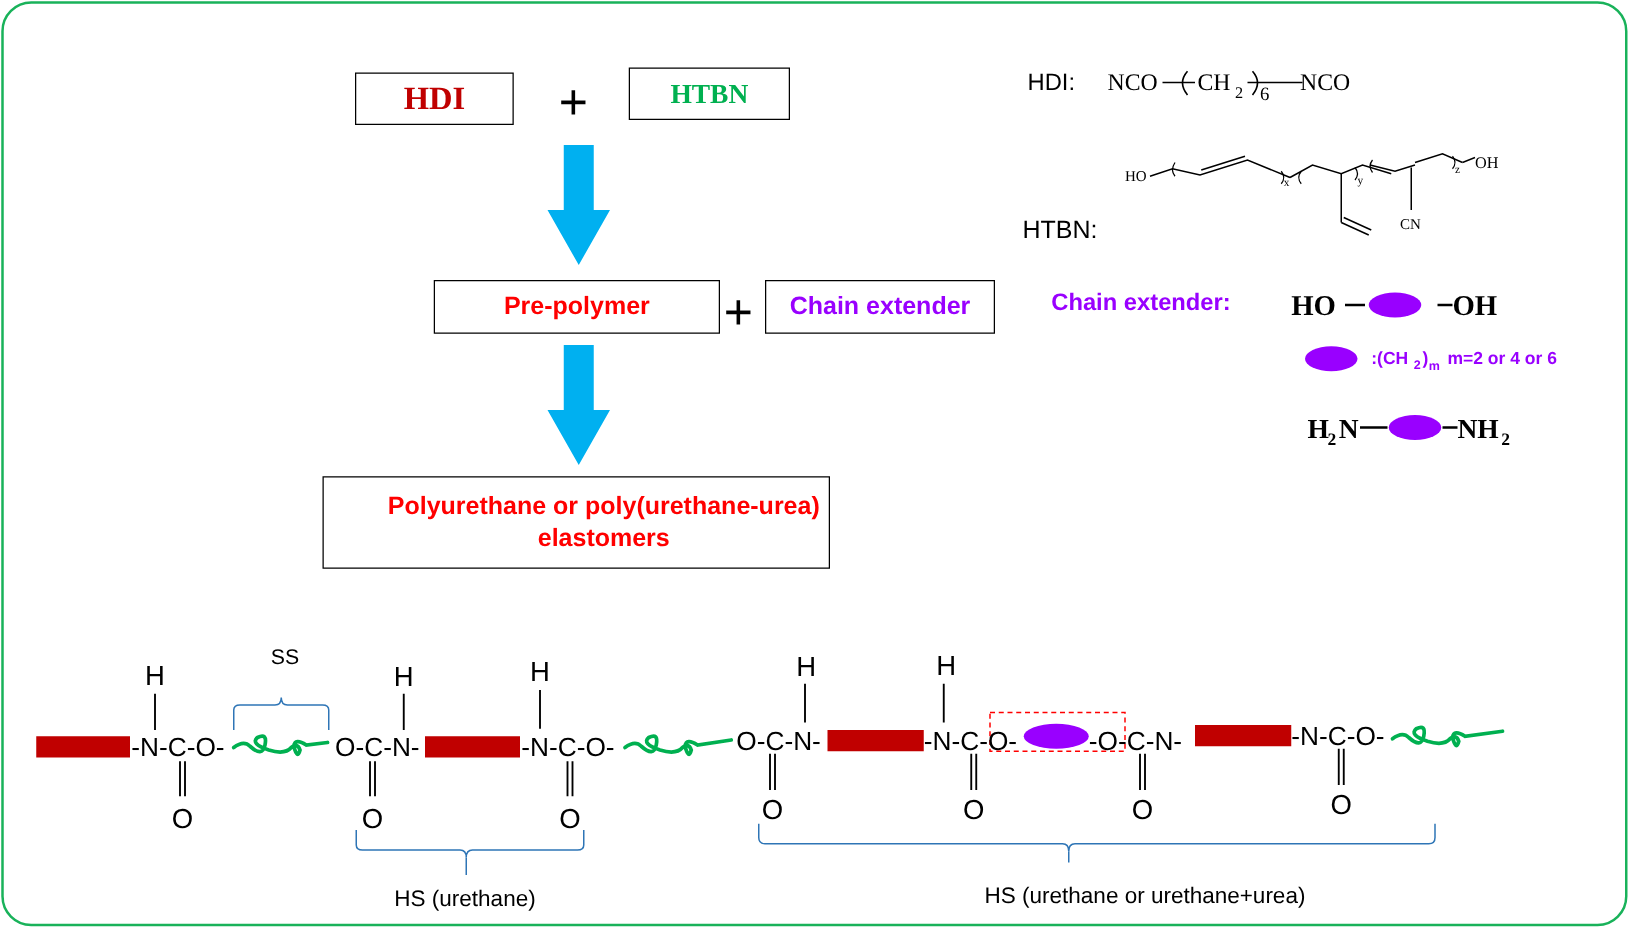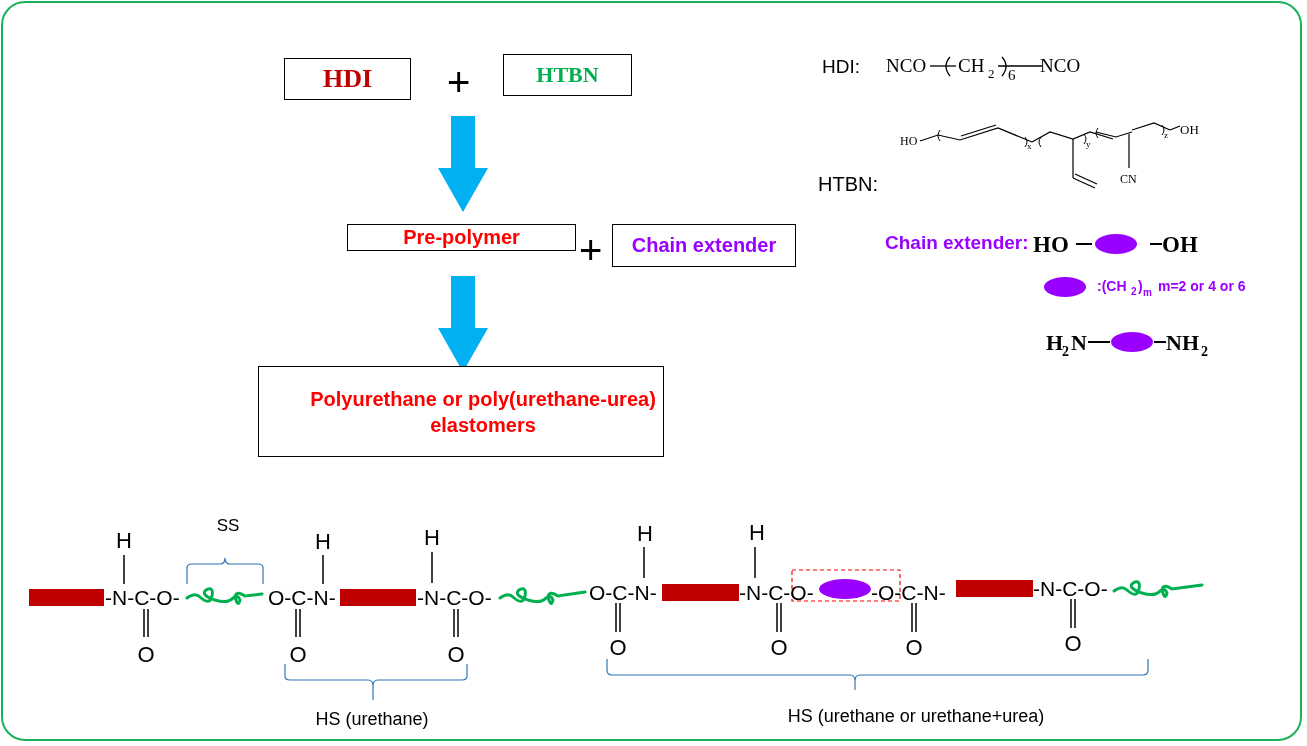--- a/index.html
+++ b/index.html
@@ -23,33 +23,33 @@
 </div>
 <div class="plus" style="left:447px;top:62px;">+</div>
 <div class="box serif-b" style="left:503px;top:54px;width:129px;height:42px;text-align:right;">
   <span style="color:#00b050;font-size:22px;">HTBN</span>
 </div>
 
 <svg class="abs" style="left:436px;top:116px;" width="54" height="98" viewBox="0 0 54 98">
   <polygon points="15,0 39,0 39,52 52,52 27,96 2,52 15,52" fill="#00b0f0"></polygon>
 </svg>
 
-<div class="box sans-b" style="left:347px;top:224px;width:229px;height:27px;">
+<div class="box sans-b" style="left:347px;top:224px;width:229px;height:43px;">
   <span style="color:#ff0000;font-size:20px;">Pre-polymer</span>
 </div>
 <div class="plus" style="left:579px;top:230px;">+</div>
 <div class="box sans-b" style="left:612px;top:224px;width:184px;height:43px;">
   <span style="color:#9900ff;font-size:20px;">Chain extender</span>
 </div>
 
 <svg class="abs" style="left:436px;top:276px;" width="54" height="98" viewBox="0 0 54 98">
   <polygon points="15,0 39,0 39,52 52,52 27,96 2,52 15,52" fill="#00b0f0"></polygon>
 </svg>
 
-<div class="box sans-b" style="left:258px;top:366px;width:406px;height:91px;padding-left:44px;">
+<div class="box sans-b" style="left:258px;top:381px;width:406px;height:74px;padding-left:44px;">
   <span style="color:#ff0000;font-size:20px;line-height:1.3;width:360px;">Polyurethane or poly(urethane-urea) elastomers</span>
 </div>
 
 <div class="abs" style="left:822px;top:56px;font-size:19px;">HDI:</div>
 <svg class="abs" style="left:884px;top:50px;" width="210" height="40" viewBox="0 0 210 40">
   <text class="ser" x="2" y="22" font-size="19">NCO</text>
   <line x1="46" y1="16" x2="72" y2="16" stroke="#000" stroke-width="1.3"></line>
   <path d="M66,7 Q58,16 66,26" fill="none" stroke="#000" stroke-width="1.3"></path>
   <text class="ser" x="74" y="22" font-size="19">CH</text>
   <text class="ser" x="104" y="28" font-size="13">2</text>
@@ -81,21 +81,21 @@
 </svg>
 <svg class="abs" style="left:1128px;top:110px;" width="80" height="50" viewBox="0 0 80 50">
   <polyline points="4,20 26,13 42,20" fill="none" stroke="#000" stroke-width="1.2"></polyline>
   <path d="M-2,12 Q-6,18 -2,24" fill="none" stroke="#000" stroke-width="1"></path>
   <path d="M34,15 Q38,20 34,25" fill="none" stroke="#000" stroke-width="1"></path>
   <text class="ser" x="36" y="28" font-size="9">z</text>
   <line x1="42" y1="20" x2="52" y2="16" stroke="#000" stroke-width="1.2"></line>
   <text class="ser" x="52" y="24" font-size="13">OH</text>
 </svg>
 
-<div class="abs sans-b" style="left:841px;top:232px;font-size:19px;color:#9900ff;margin-left:44px;">Chain extender:</div>
+<div class="abs sans-b" style="left:841px;top:232px;font-size:19px;color:#9900ff;">Chain extender:</div>
 <svg class="abs" style="left:1030px;top:226px;" width="190" height="36" viewBox="0 0 190 36">
   <text class="ser" x="3" y="26" font-size="23" font-weight="bold">HO</text>
   <line x1="46" y1="18" x2="62" y2="18" stroke="#000" stroke-width="2"></line>
   <ellipse cx="86" cy="18" rx="21" ry="10" fill="#9900ff"></ellipse>
   <line x1="120" y1="18" x2="132" y2="18" stroke="#000" stroke-width="2"></line>
   <text class="ser" x="132" y="26" font-size="23" font-weight="bold">OH</text>
 </svg>
 <svg class="abs" style="left:1044px;top:274px;" width="250" height="28" viewBox="0 0 250 28">
   <ellipse cx="21" cy="13" rx="21" ry="10" fill="#9900ff"></ellipse>
   <text x="53" y="17" font-size="14" font-weight="bold" fill="#9900ff">:(CH</text>

